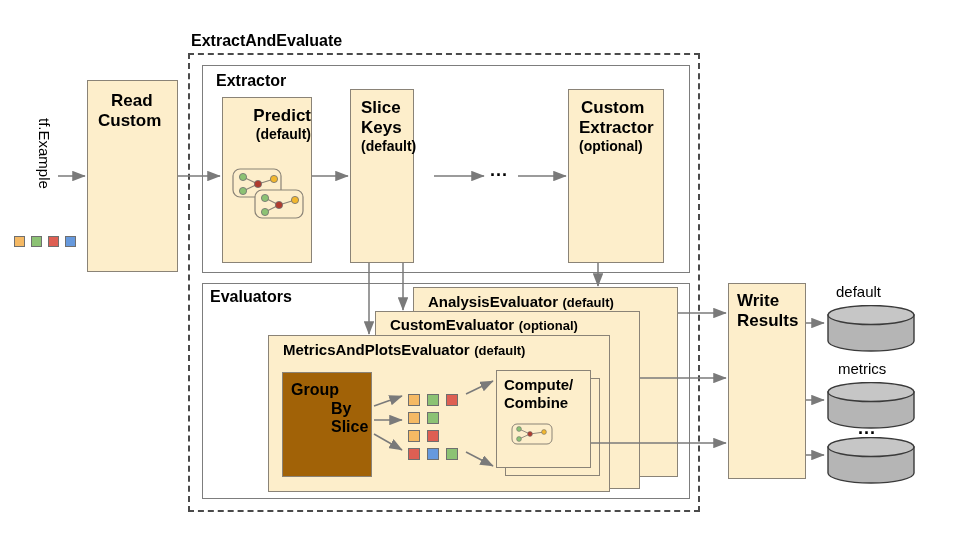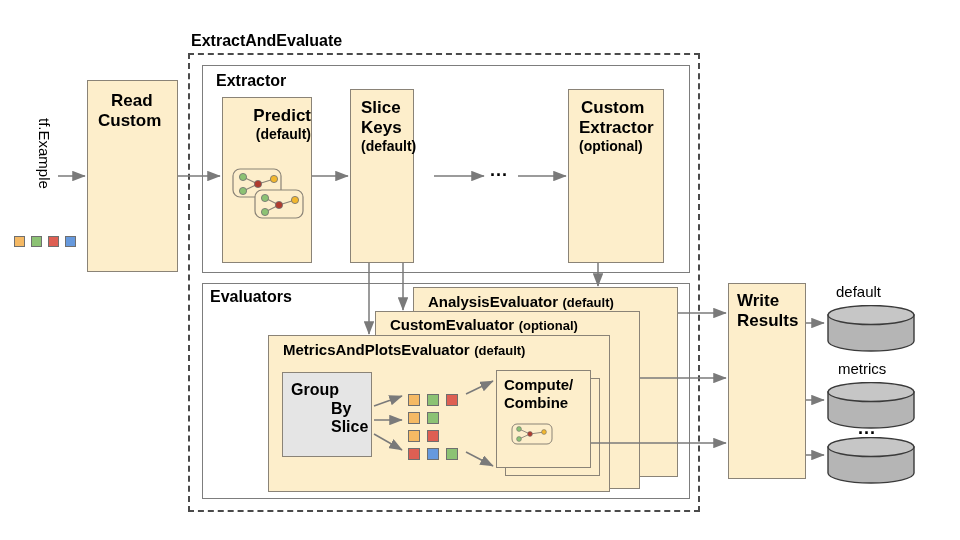--- a/index.html
+++ b/index.html
@@ -120,21 +120,21 @@
     </div>
   </div>
 
   <div class="box proc" style="left:268px;top:335px;width:342px;height:157px;">
     <div style="position:absolute;left:14px;top:5px;white-space:nowrap;">
       <span style="font-weight:bold;font-size:15px;margin-top:48px;">MetricsAndPlotsEvaluator</span>
       <span style="font-weight:bold;font-size:13px;">(default)</span>
     </div>
   </div>
 
-  <div class="box plain" style="left:282px;top:372px;width:90px;height:85px;background:#e5e5e5;border-color:#8a8377;">
+  <div class="box plain" style="left:282px;top:372px;width:90px;height:105px;background:#a16207;border-color:#8a8377;">
     <div class="btext" style="top:8px;padding-left:8px;font-size:16px;">Group</div>
     <div class="btext" style="top:27px;padding-left:8px;font-size:16px;margin-left:40px;">By Slice</div>
   </div>
 
   <div>
     <div class="sq c-or" style="left:408px;top:394px;width:12px;height:12px;"></div>
     <div class="sq c-gr" style="left:427px;top:394px;width:12px;height:12px;"></div>
     <div class="sq c-rd" style="left:446px;top:394px;width:12px;height:12px;"></div>
 
     <div class="sq c-or" style="left:408px;top:412px;width:12px;height:12px;"></div>

